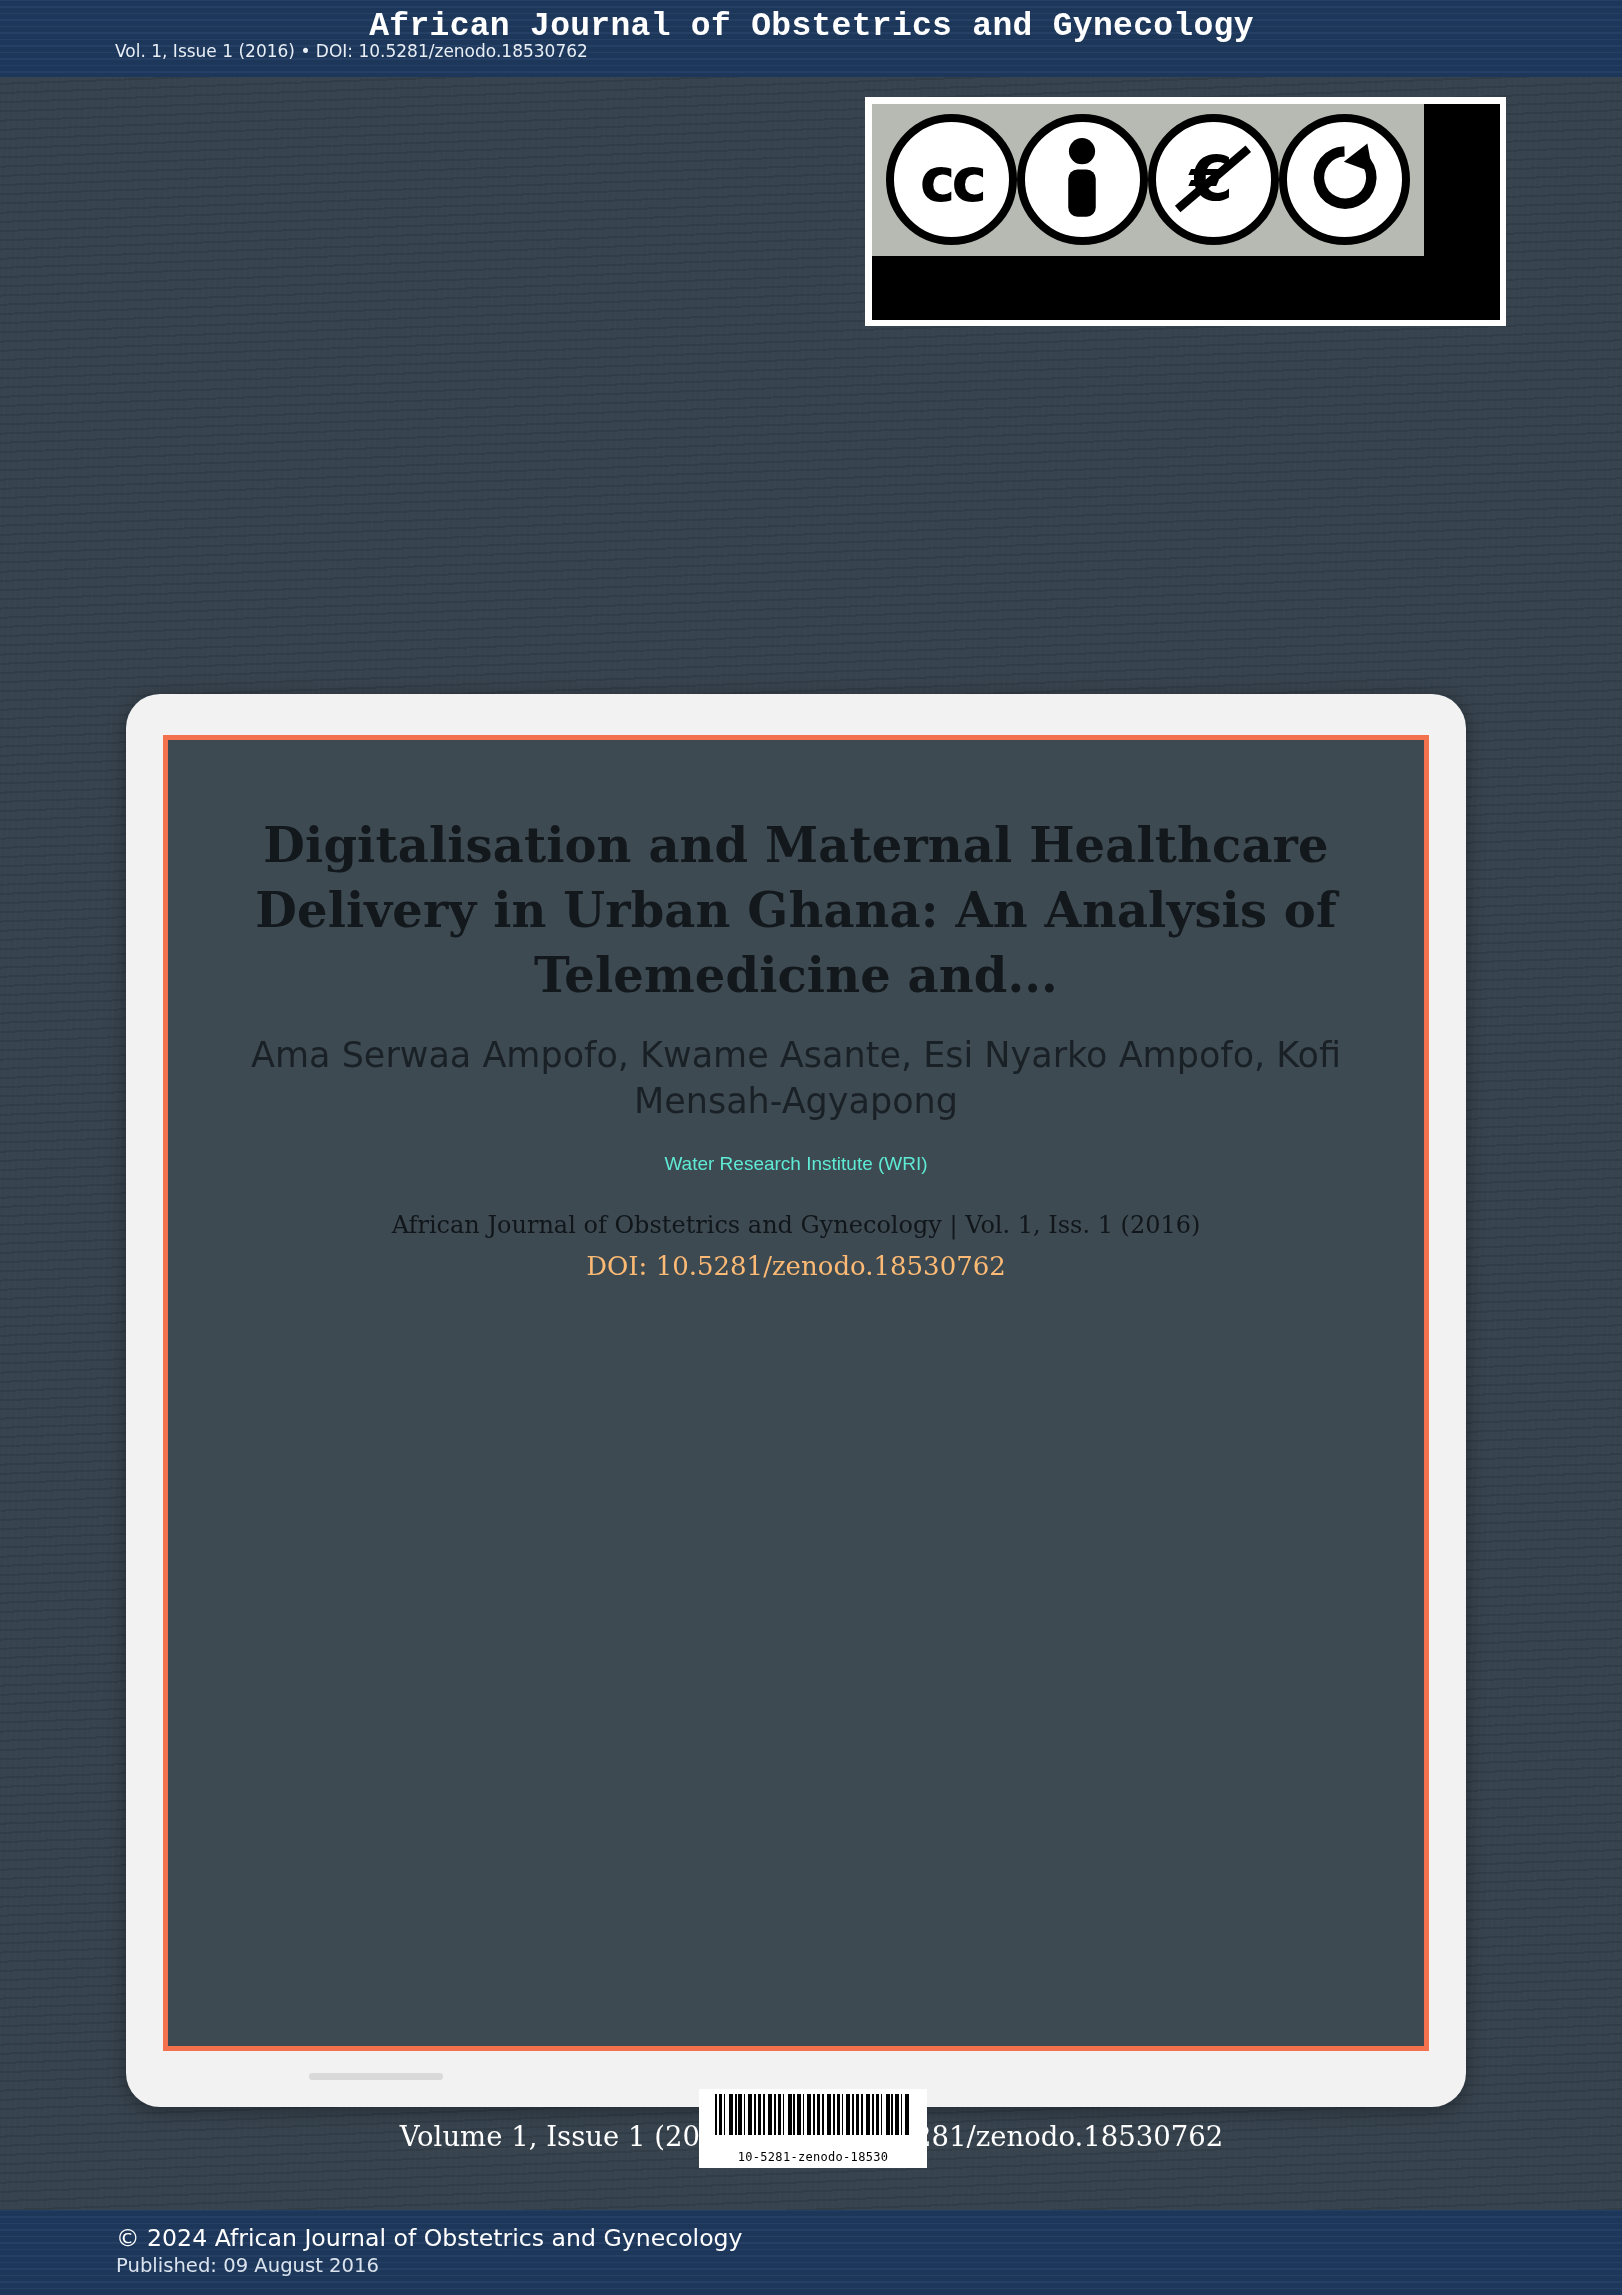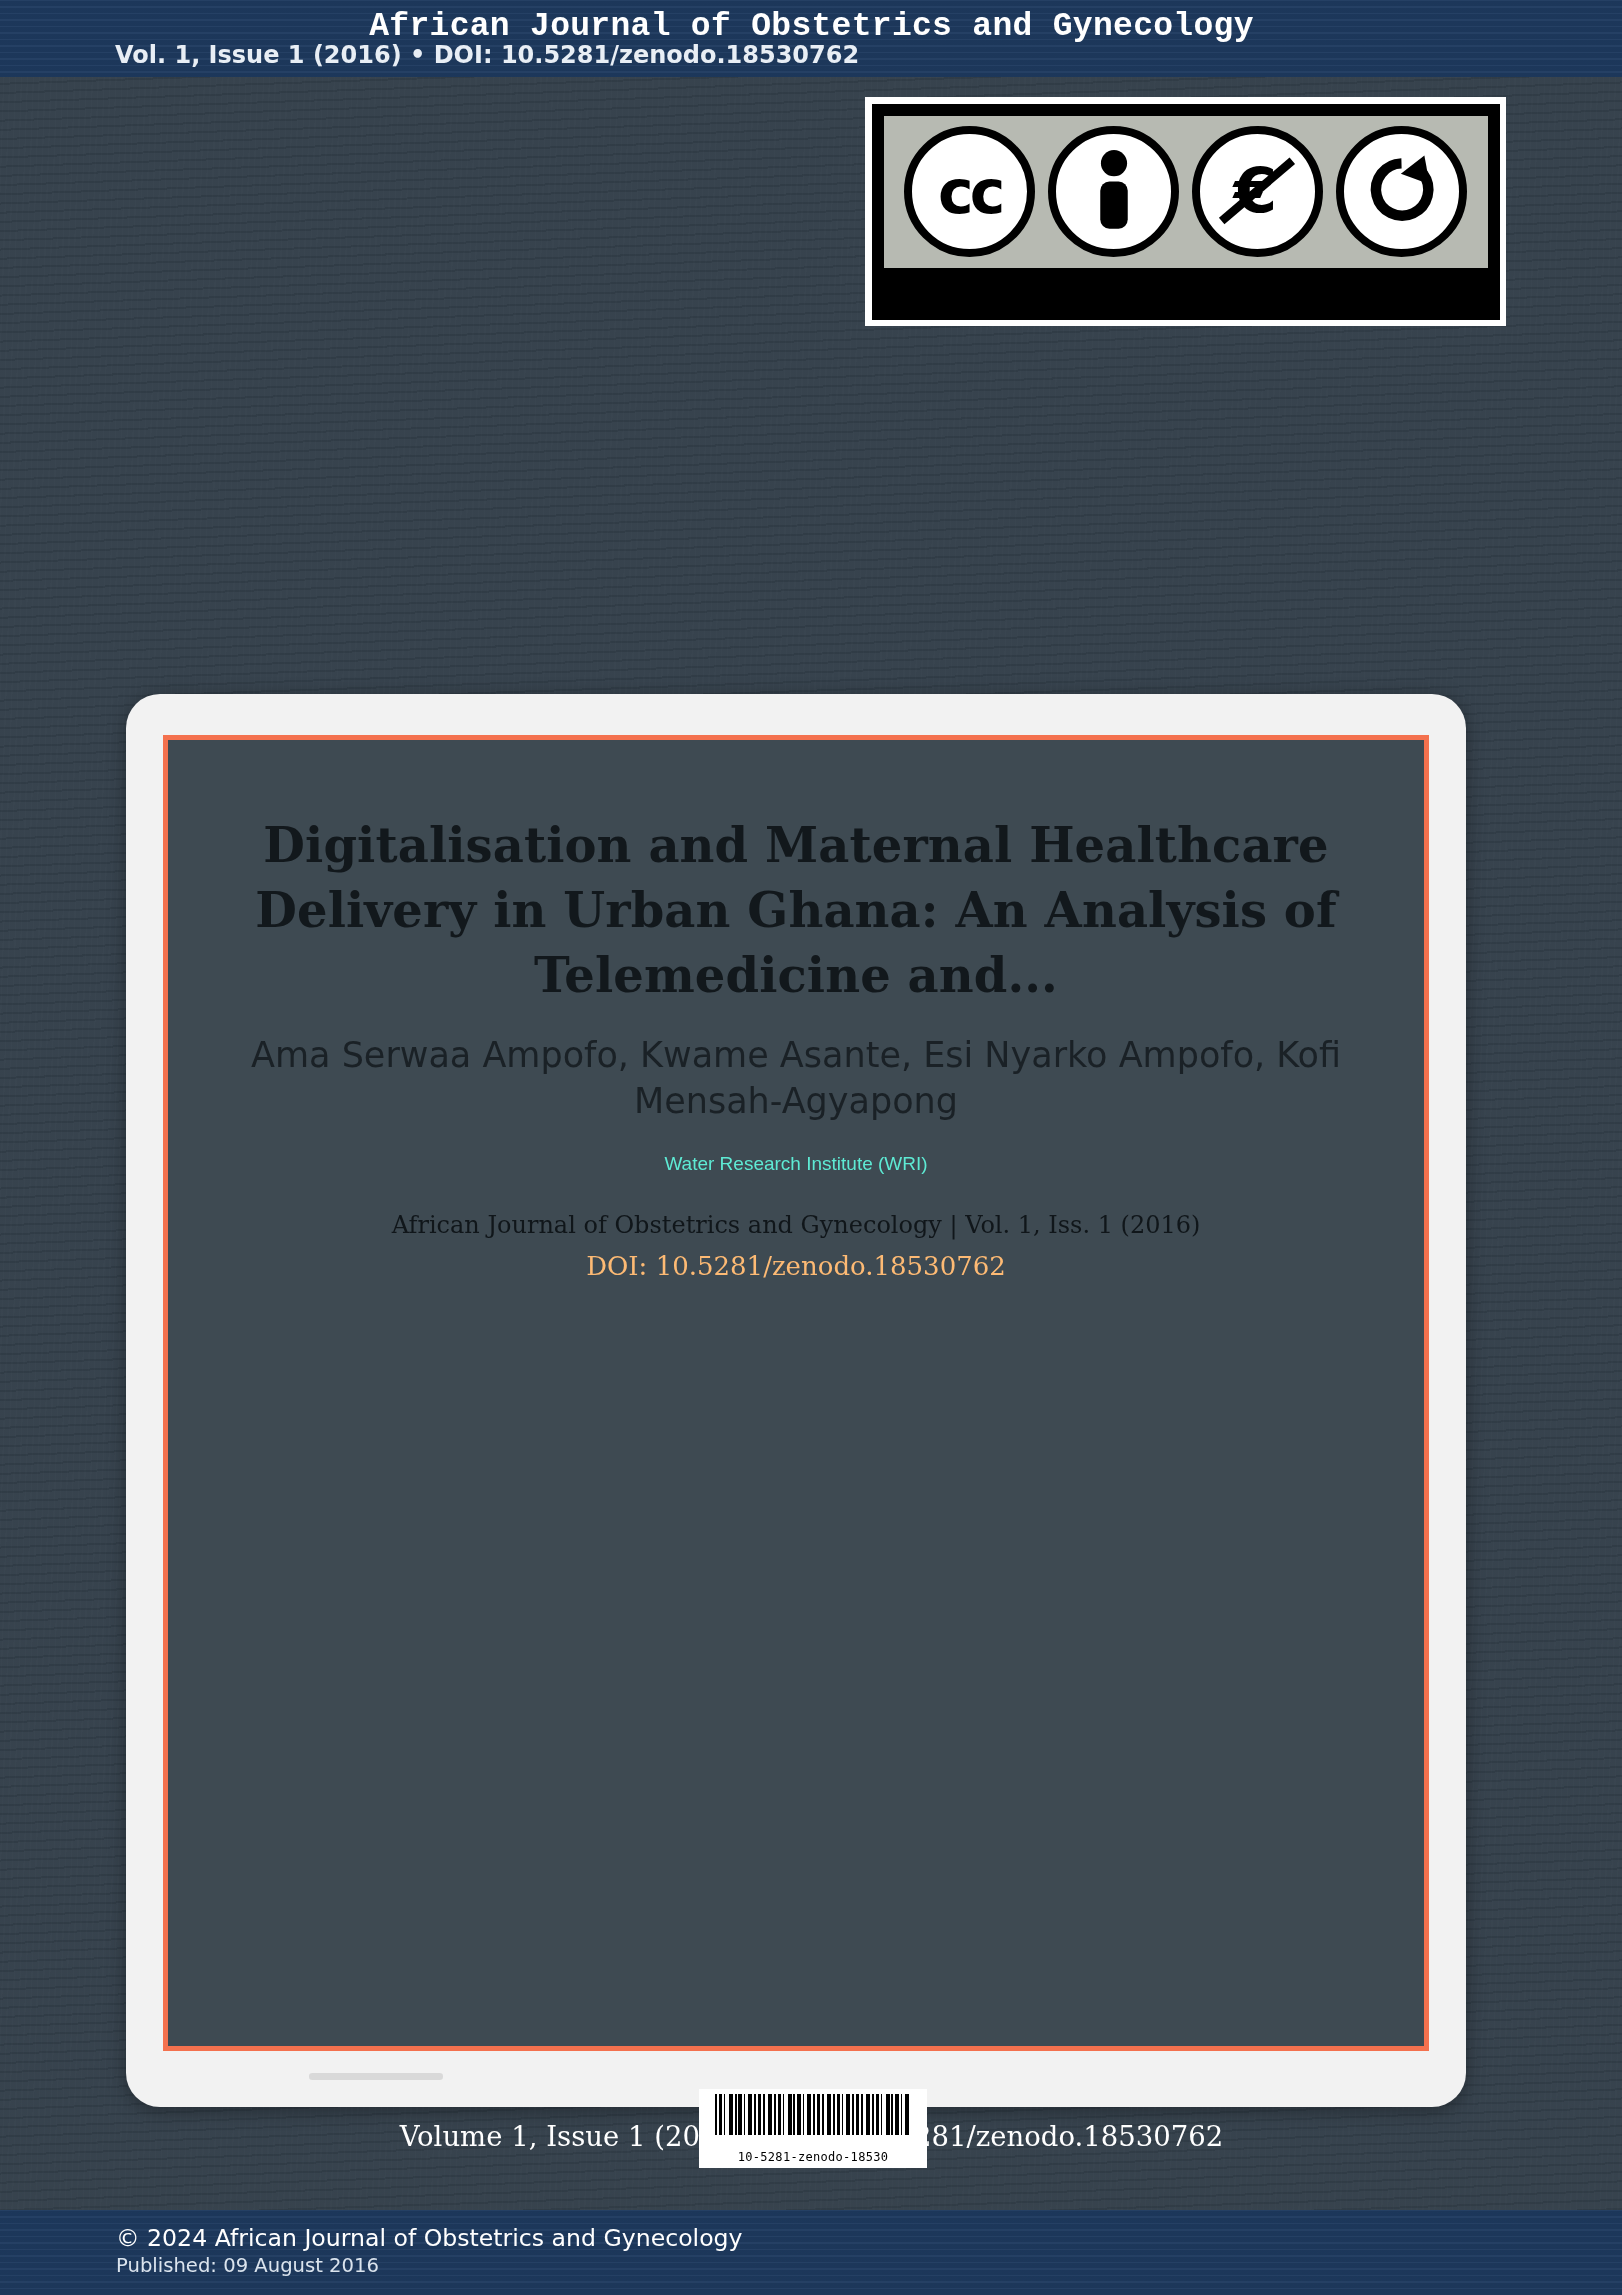--- a/index.html
+++ b/index.html
@@ -61,44 +61,43 @@
     font-weight: bold;
     font-size: 33px;
     color: #ffffff;
     letter-spacing: 0.3px;
   }
   .journal-sub {
     position: absolute;
     top: 41px;
     left: 115px;
     font-family: "DejaVu Sans", sans-serif;
-    font-size: 24px;
+    font-size: 17px;
     color: #e8eef5;
-    font-weight: bold;
   }
 
   
   .cc-badge {
     position: absolute;
     top: 97px;
     left: 865px;
     width: 641px;
     height: 229px;
     background: #ffffff;
     padding: 6.5px;
     box-sizing: border-box;
   }
   .cc-inner {
     width: 100%;
     height: 100%;
     background: #000000;
     box-sizing: border-box;
-    padding: 12px;
-    display: flex;
-    flex-direction: column;
+    padding: 0;
+    display: flex;
+    flex-direction: row;
   }
   .cc-top {
     background: #b7bab2;
     height: 152px;
     display: flex;
     align-items: center;
     justify-content: space-around;
     padding: 0 14.4px;
     box-sizing: border-box;
   }

